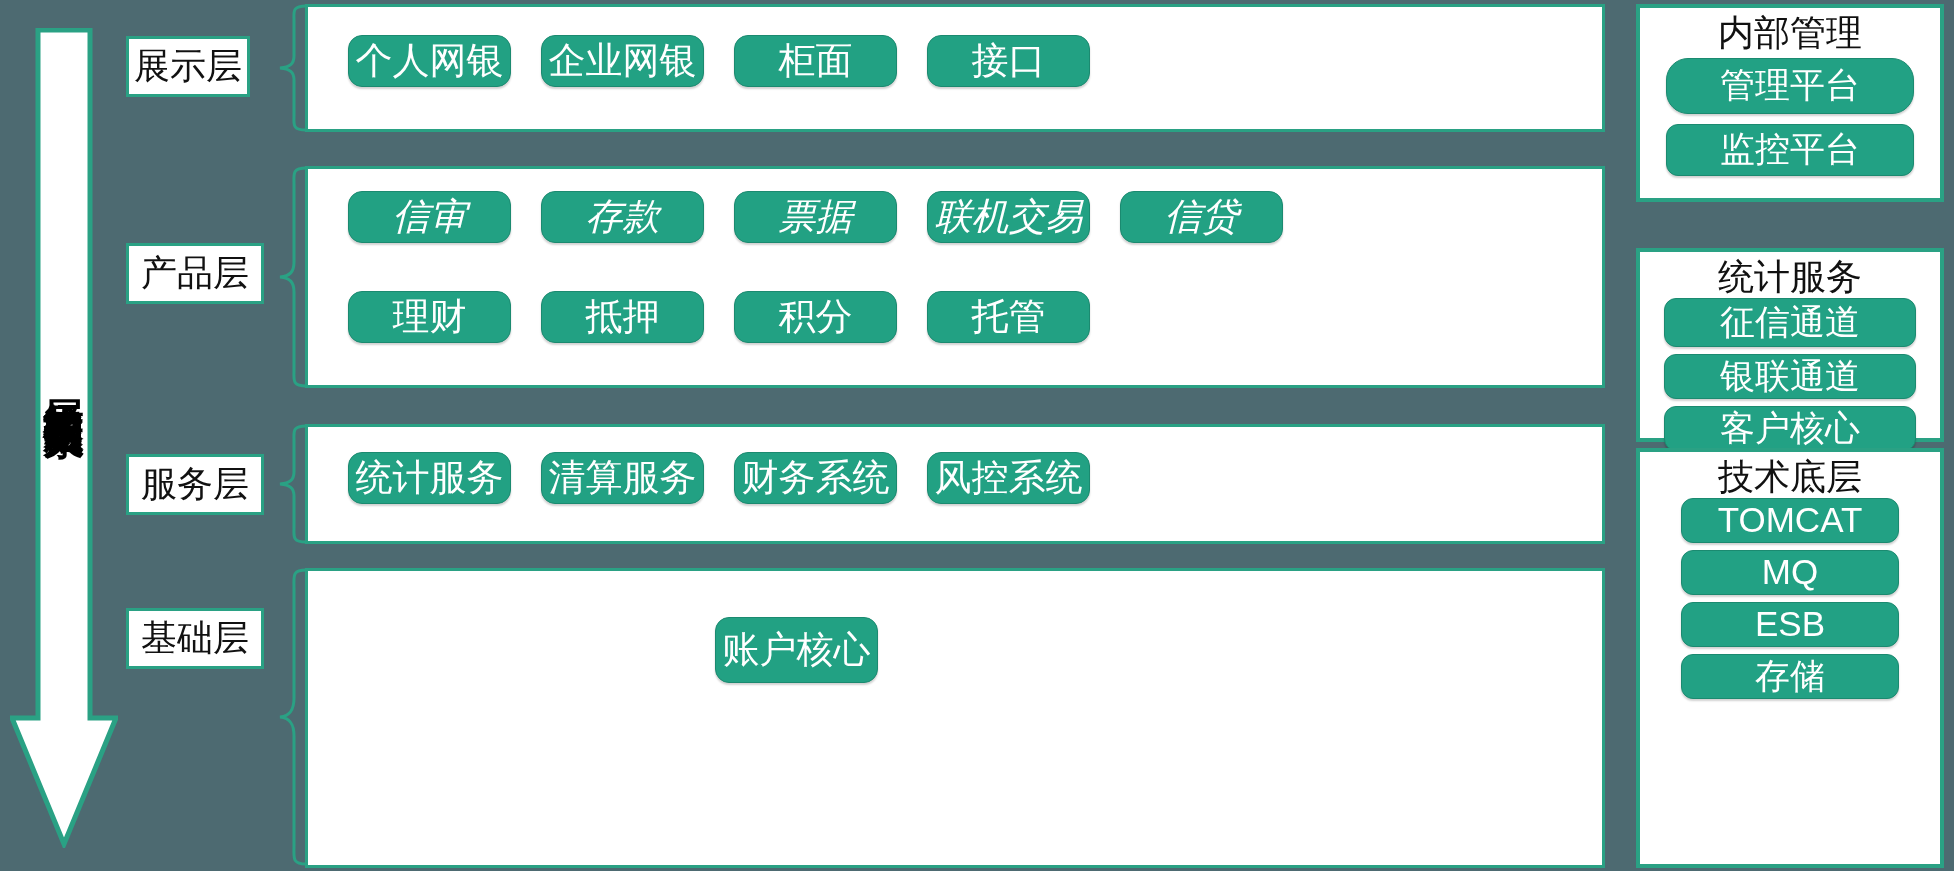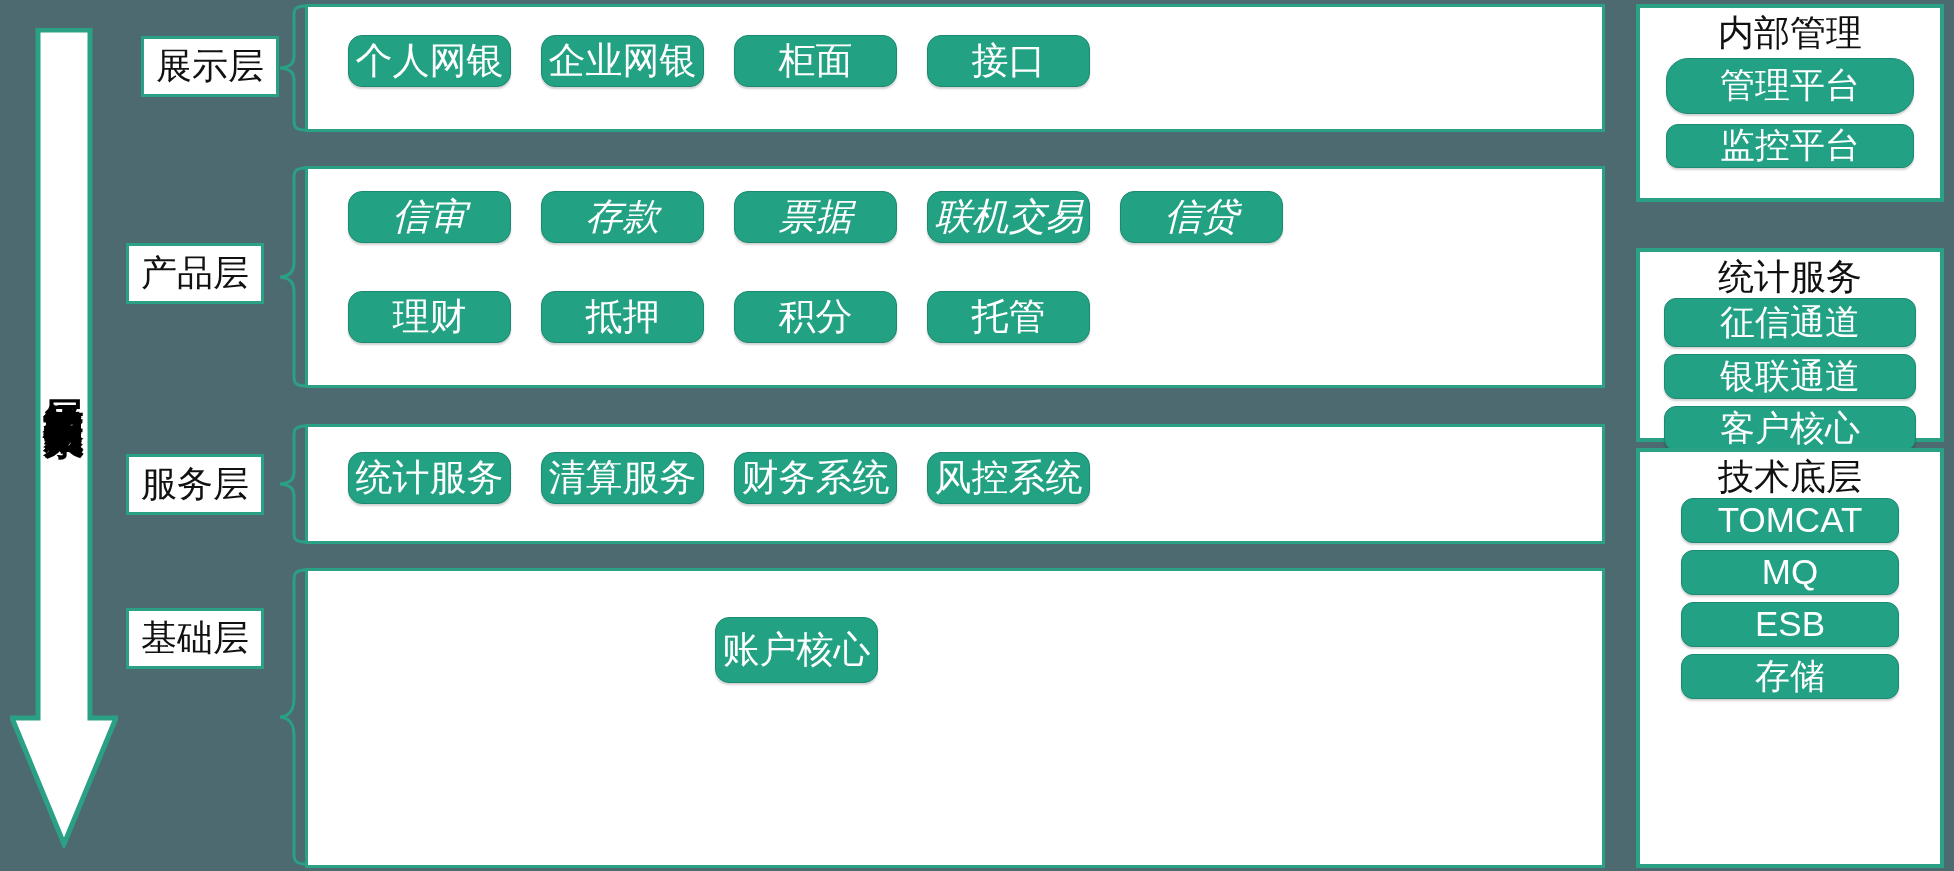--- a/index.html
+++ b/index.html
@@ -136,21 +136,21 @@
 
 <div id="stage">
 
   <div class="arrow-wrap">
     <svg class="arrow-svg" viewBox="0 0 108 820" preserveAspectRatio="none">
       <polygon points="28,2 80,2 80,690 106,690 54,816 2,690 28,690" fill="#ffffff" stroke="#2aa184" stroke-width="5"></polygon>
     </svg>
     <div class="arrow-text">层级结构决定依赖关系</div>
   </div>
 
-  <div class="layer-label" style="left:126px; top:36px; width:138px; height:61px;margin-left:15px;">展示层</div>
+  <div class="layer-label" style="left:126px; top:36px; width:124px; height:61px;">展示层</div>
   <div class="layer-label" style="left:126px; top:243px; width:138px; height:61px;">产品层</div>
   <div class="layer-label" style="left:126px; top:454px; width:138px; height:61px;">服务层</div>
   <div class="layer-label" style="left:126px; top:608px; width:138px; height:61px;">基础层</div>
 
   <svg class="brace" style="left:278px; top:4px; width:30px; height:128px;" viewBox="0 0 30 128" preserveAspectRatio="none">
     <path d="M28 2 C14 2 16 8 16 16 L16 52 C16 60 12 63 2 64 C12 65 16 68 16 76 L16 112 C16 120 14 126 28 126" fill="none" stroke="#2aa184" stroke-width="3"></path>
   </svg>
   <svg class="brace" style="left:278px; top:166px; width:30px; height:222px;" viewBox="0 0 30 222" preserveAspectRatio="none">
     <path d="M28 2 C14 2 16 8 16 18 L16 96 C16 106 12 110 2 111 C12 112 16 116 16 126 L16 204 C16 214 14 220 28 220" fill="none" stroke="#2aa184" stroke-width="3"></path>
   </svg>
@@ -197,21 +197,21 @@
 
   <div class="layer-panel" style="left:305px; top:568px; width:1300px; height:300px;">
     <div class="chip-row" style="left:407px; top:46px;">
       <div class="chip" style="width:163px; height:66px;">账户核心</div>
     </div>
   </div>
 
   <div class="side-panel" style="left:1636px; top:4px; width:308px; height:198px;">
     <div class="side-title">内部管理</div>
     <div class="side-chip" style="width:248px; height:56px; margin-top:6px;border-radius:22px;">管理平台</div>
-    <div class="side-chip" style="width:248px; height:44px; margin-top:10px;">监控平台</div>
+    <div class="side-chip" style="width:248px; height:52px; margin-top:10px;">监控平台</div>
   </div>
 
   <div class="side-panel" style="left:1636px; top:248px; width:308px; height:194px;">
     <div class="side-title">统计服务</div>
     <div class="side-chip" style="width:252px; height:58px; margin-top:2px;">征信通道</div>
     <div class="side-chip" style="width:252px; height:45px; margin-top:7px;">银联通道</div>
     <div class="side-chip" style="width:252px; height:45px; margin-top:7px;">客户核心</div>
   </div>
 
   <div class="side-panel" style="left:1636px; top:448px; width:308px; height:420px;">

